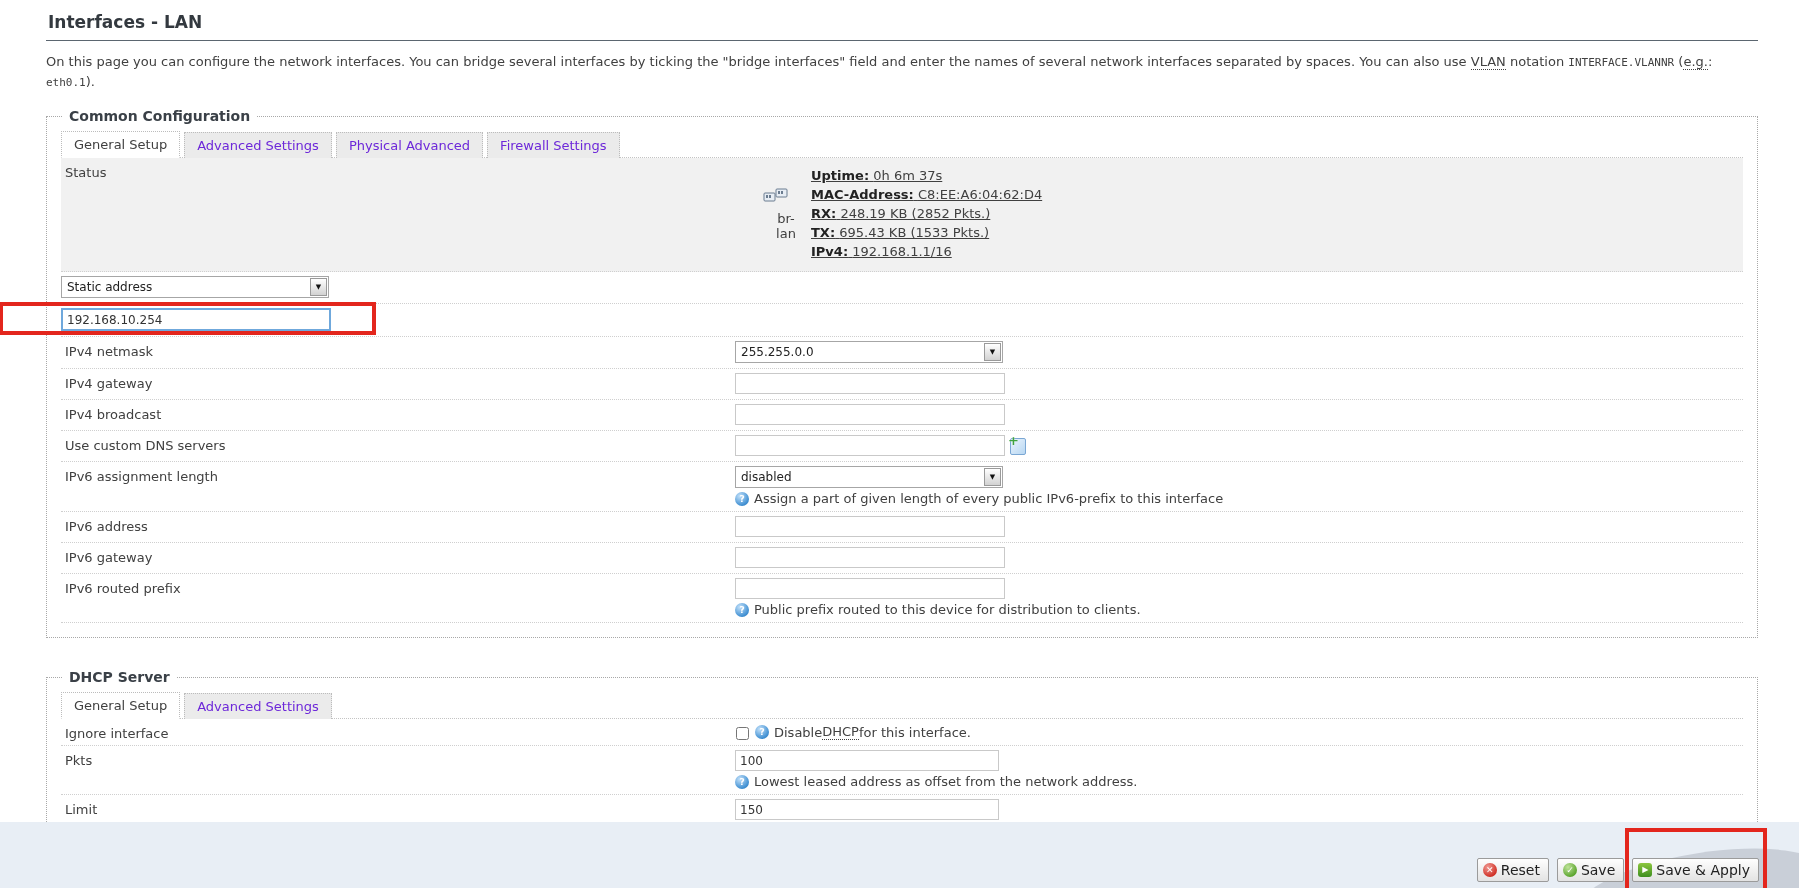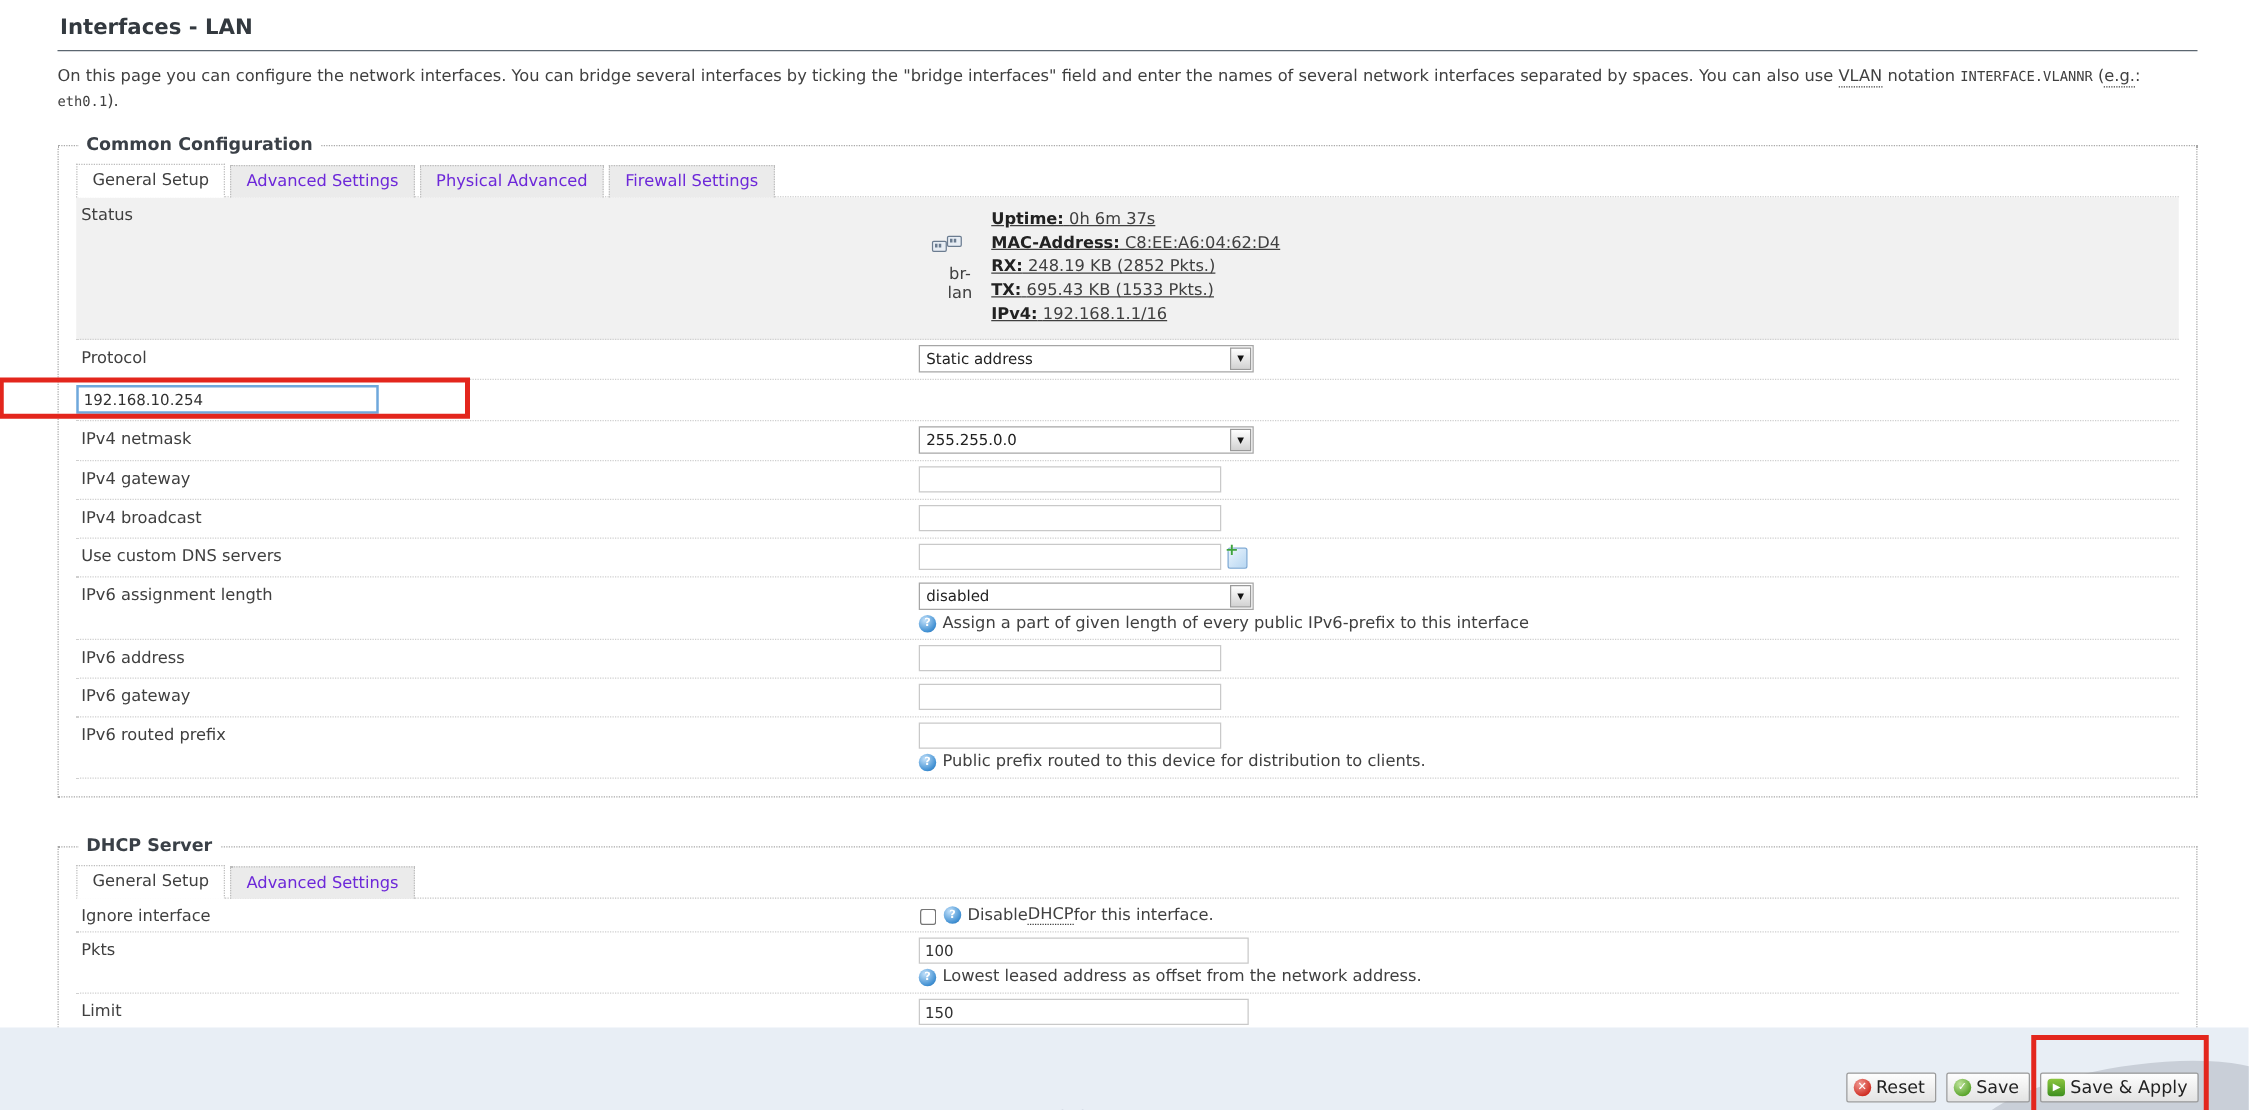--- a/index.html
+++ b/index.html
@@ -21,28 +21,28 @@
 
   .tabbar { display:flex; align-items:flex-end; border-bottom:1px dotted #c4c4c4; margin-top:2px; }
   .tab { font-size:13px; padding:5px 12px 5px 12px; margin-right:4px; border:1px dotted #bcbcbc;
     border-bottom:none; background:#ebebeb; color:#6d28d9; cursor:pointer; position:relative; top:1px; }
   .tab.active { background:#fff; color:#404040; border-bottom:1px solid #fff; }
 
   .row { display:flex; border-bottom:1px dotted #cfcfcf; padding:2px 0; min-height:26px; align-items:flex-start; }
   .row-label { width:674px; flex:none; font-size:13px; padding:5px 0 0 4px; color:#404040; }
   .row-field { flex:1; padding:2px 0 3px 0; position:relative; font-size:13px; }
 
-  .status-row { background:#f1f1f1; border-bottom:1px dotted #cfcfcf; }
+  .status-row { background:#f1f1f1; border-bottom:1px dotted #cfcfcf;gap:18px; }
   .status-field { display:flex; padding:6px 0 8px 0; }
   .iface-block { width:46px; text-align:center; padding-top:22px; flex:none; }
   .iface-name { font-size:13px; color:#404040; margin-top:2px;margin-left:20px; }
   .status-info { margin-left:12px; line-height:19px; font-size:13px;text-decoration:underline; }
   .status-info b { color:#222; }
 
-  .text-input { width:242px; height:21px; border:1px solid #c9c9c9; padding:1px 4px;
+  .text-input { width:270px; height:21px; border:1px solid #c9c9c9; padding:1px 4px;
     font-family:"DejaVu Sans","Liberation Sans",sans-serif; font-size:12px; color:#333; background:#fff; }
   .text-input.focused { border:2px solid #6fa8dc; height:23px; }
   .dhcp-input { width:264px; }
 
   .combo { width:268px; height:22px; border:1px solid #a6a6a6; background:#fff; position:relative;
     font-size:12px; line-height:20px; padding-left:5px; color:#222; cursor:default; }
   .combo .arrow { position:absolute; top:1px; right:1px; width:17px; height:18px;
     background:linear-gradient(#ffffff,#d2d2d2); border:1px solid #9a9a9a;
     text-align:center; line-height:17px; font-size:7px; color:#111; }
 
@@ -120,21 +120,20 @@
             <div><b>Uptime:</b> <span>0h 6m 37s</span></div>
             <div><b>MAC-Address:</b> <span>C8:EE:A6:04:62:D4</span></div>
             <div><b>RX:</b> <span>248.19 KB (2852 Pkts.)</span></div>
             <div><b>TX:</b> <span>695.43 KB (1533 Pkts.)</span></div>
             <div><b>IPv4:</b> <span>192.168.1.1/16</span></div>
           </div>
         </div>
       </div>
 
       <div class="row">
-        <div class="row-label">Protocol</div>
         <div class="row-field">
           <div class="combo">
             <span>Static address</span>
             <span class="arrow">▼</span>
           </div>
         </div>
       </div>
 
       <div class="row">
         <div class="row-field">

